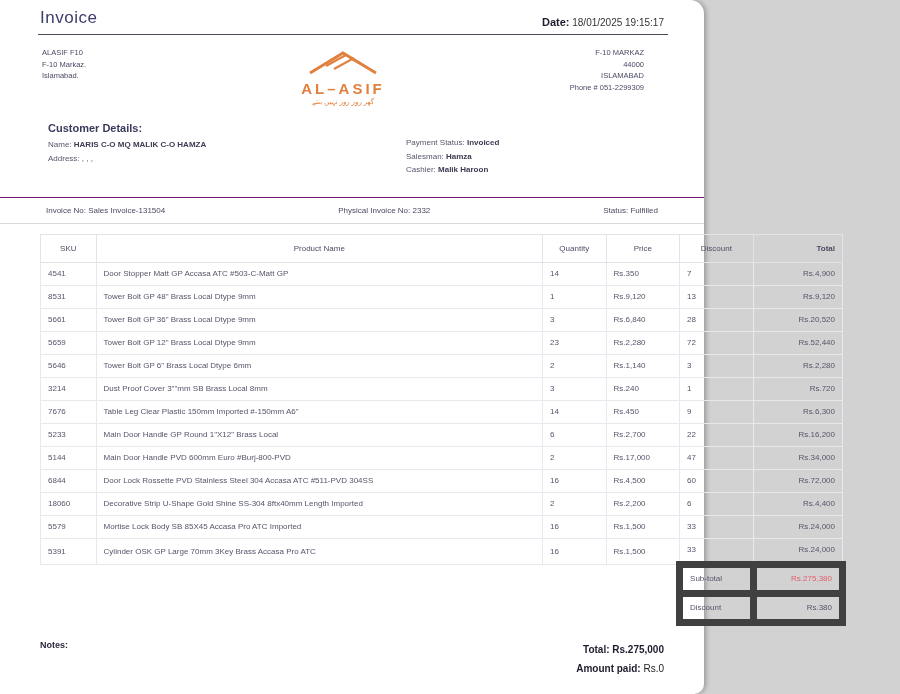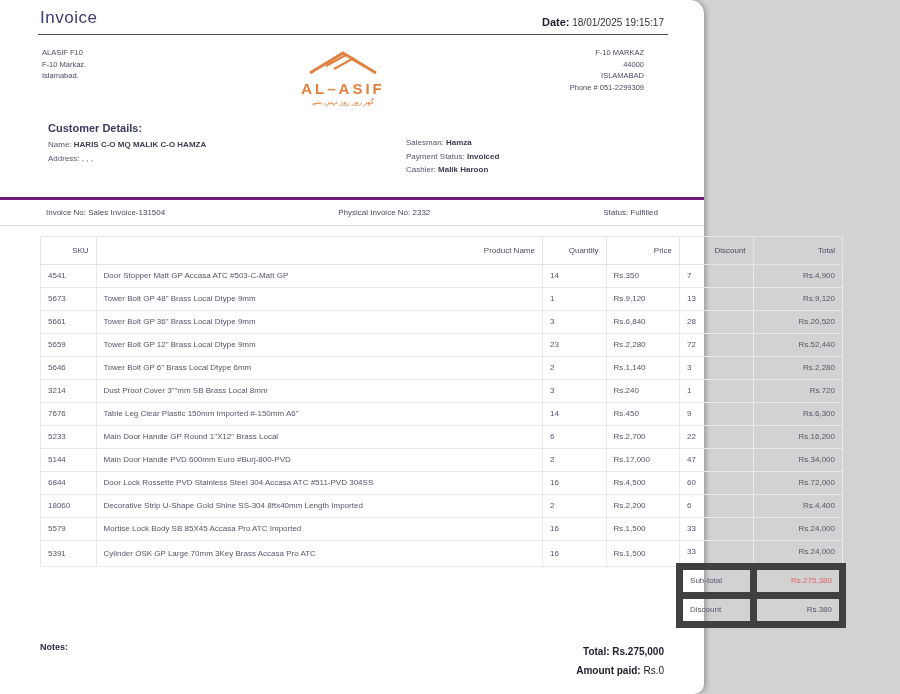--- a/index.html
+++ b/index.html
@@ -33,26 +33,26 @@
   .logo-name{font-size:15px;font-weight:bold;color:var(--orange);letter-spacing:3px;margin-top:1px;}
   .logo-tag{font-size:7px;color:var(--orange);margin-top:1px;}
   
   .customer{display:flex;justify-content:space-between;padding:16px 48px 0 48px;}
   .cust-h{font-size:11px;font-weight:bold;color:#3a3a5e;margin-bottom:4px;}
   .kv{font-size:8px;color:#55566b;line-height:1.7;}
   .kv b{color:#3c3c52;}
   .cust-right{padding-top:14px;width:250px;}
   
   .meta{display:flex;justify-content:space-between;margin-top:20px;
-        border-top:3px solid #701a75;border-bottom:1px solid #d8d8de;
+        border-top:1px solid #701a75;border-bottom:1px solid #d8d8de;
         padding:8px 46px;font-size:8px;color:#4a4a62;}
   
   table{width:806px;margin:10px 40px 0 40px;border-collapse:collapse;font-size:8px;color:var(--table-ink);}
-  th{font-weight:normal;text-align:right;padding:9px 7px;border:1px solid var(--line);color:#4d4d66;}
-  th.col-total{font-weight:normal;text-align:right;}
+  th{font-weight:normal;text-align:center;padding:9px 7px;border:1px solid var(--line);color:#4d4d66;}
+  th.col-total{font-weight:bold;text-align:right;}
   td{padding:6.5px 7px;border:1px solid #e8e8ee;}
   td.col-total{text-align:right;}
   col.c-sku{width:56px;} col.c-name{width:455px;} col.c-qty{width:64px;}
   col.c-price{width:74px;} col.c-disc{width:74px;} col.c-total{width:90px;}
   tr.sumrow td{border:none;}
   tr.sumrow td.boxed{border:7px solid #404040;}
   .red{color:var(--red);}
   
   .foot{display:flex;justify-content:space-between;align-items:flex-start;padding:14px 40px 0 40px;}
   .notes{font-size:9px;font-weight:bold;color:#2a2a3e;}
@@ -105,26 +105,26 @@
         <span>Name:</span>
         <b>HARIS C-O MQ MALIK C-O HAMZA</b>
       </div>
       <div class="kv">
         <span>Address:</span>
         <span>, , ,</span>
       </div>
     </div>
     <div class="cust-right">
       <div class="kv">
+        <span>Payment Status:</span>
+        <b>Invoiced</b>
+      </div>
+      <div class="kv">
         <span>Salesman:</span>
         <b>Hamza</b>
-      </div>
-      <div class="kv">
-        <span>Payment Status:</span>
-        <b>Invoiced</b>
       </div>
       <div class="kv">
         <span>Cashier:</span>
         <b>Malik Haroon</b>
       </div>
     </div>
   </div>
 
   <div class="meta">
     <span>
@@ -163,21 +163,21 @@
     <tbody>
         <tr>
       <td>4541</td>
       <td>Door Stopper Matt GP Accasa ATC #503-C-Matt GP</td>
       <td>14</td>
       <td>Rs.350</td>
       <td>7</td>
       <td class="col-total">Rs.4,900</td>
     </tr>
         <tr>
-      <td>5673</td>
+      <td>8531</td>
       <td>Tower Bolt GP 48" Brass Local Dtype 9mm</td>
       <td>1</td>
       <td>Rs.9,120</td>
       <td>13</td>
       <td class="col-total">Rs.9,120</td>
     </tr>
         <tr>
       <td>5661</td>
       <td>Tower Bolt GP 36" Brass Local Dtype 9mm</td>
       <td>3</td>

